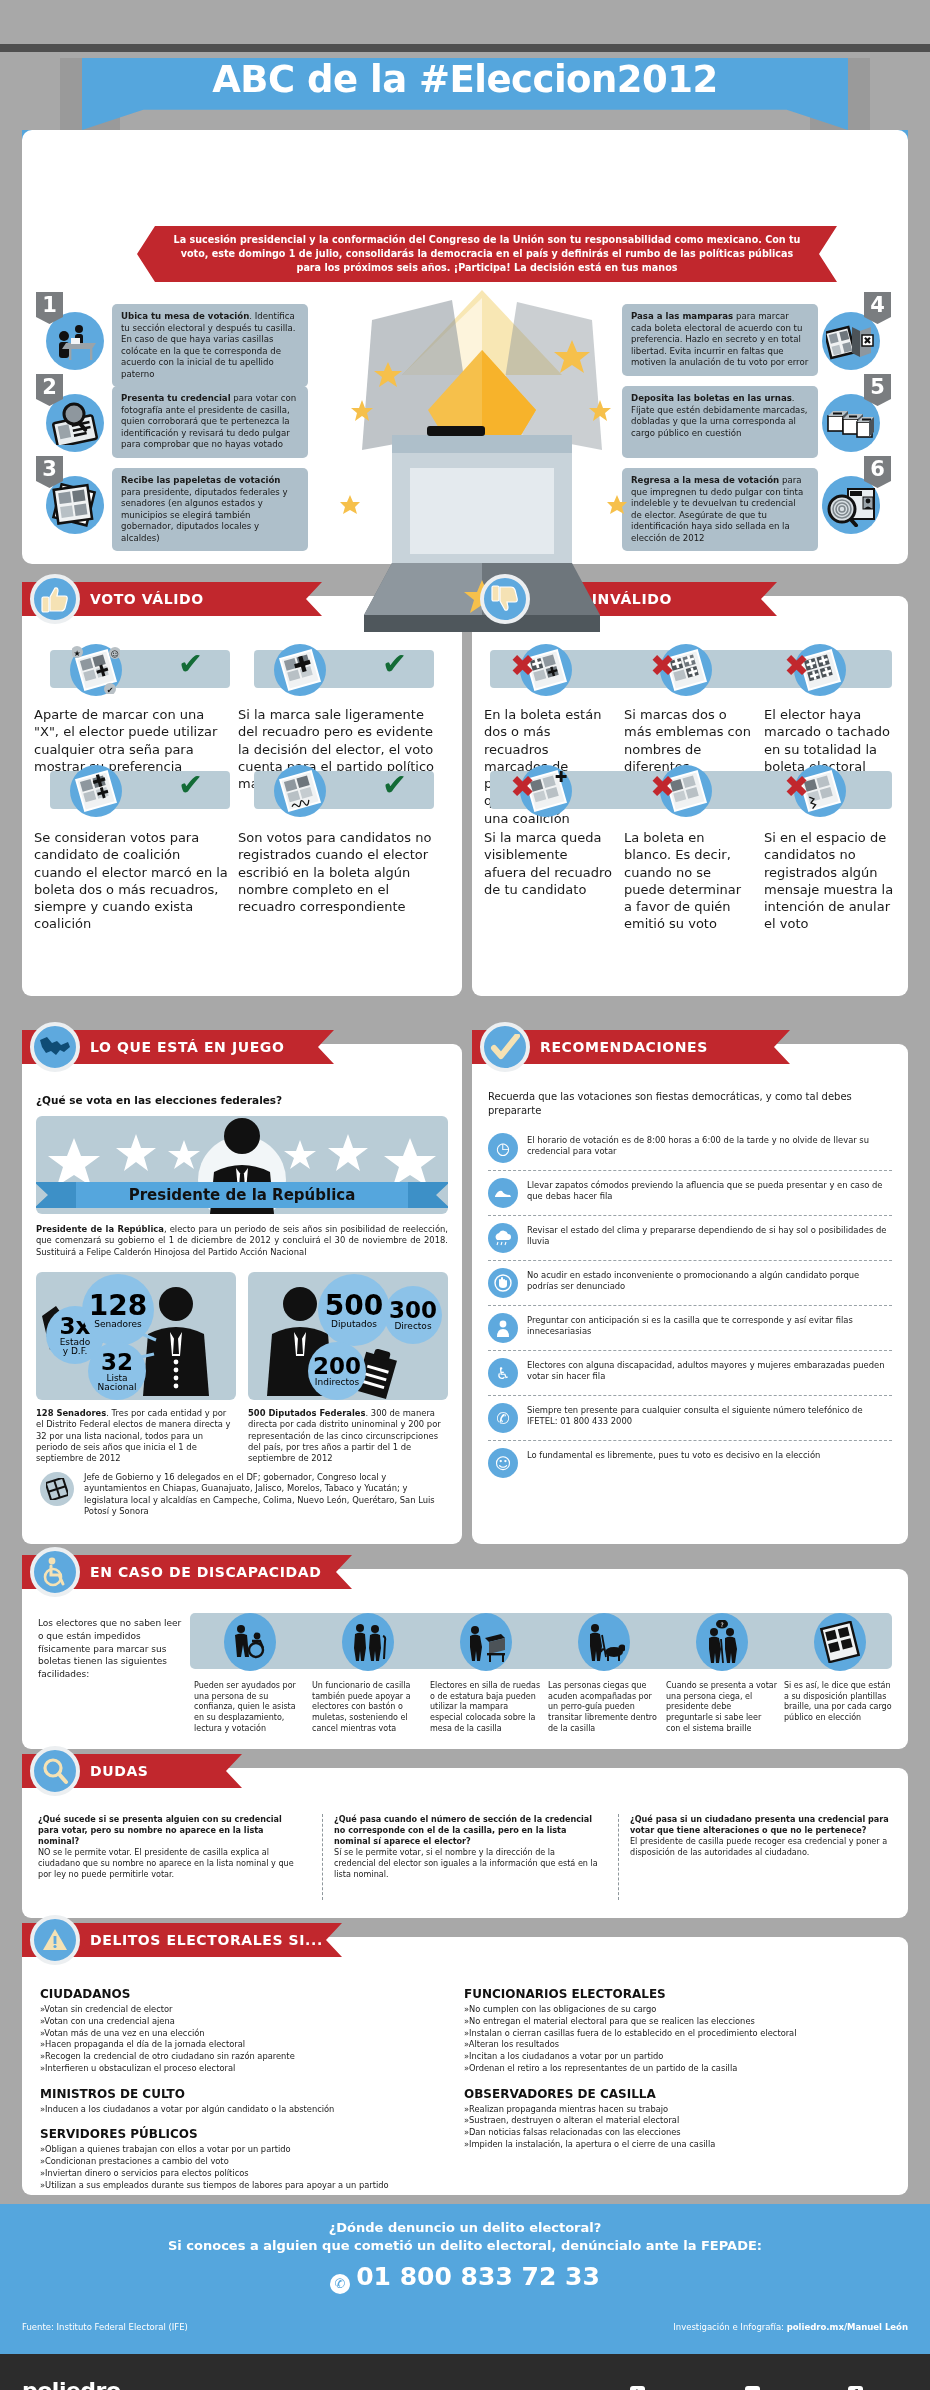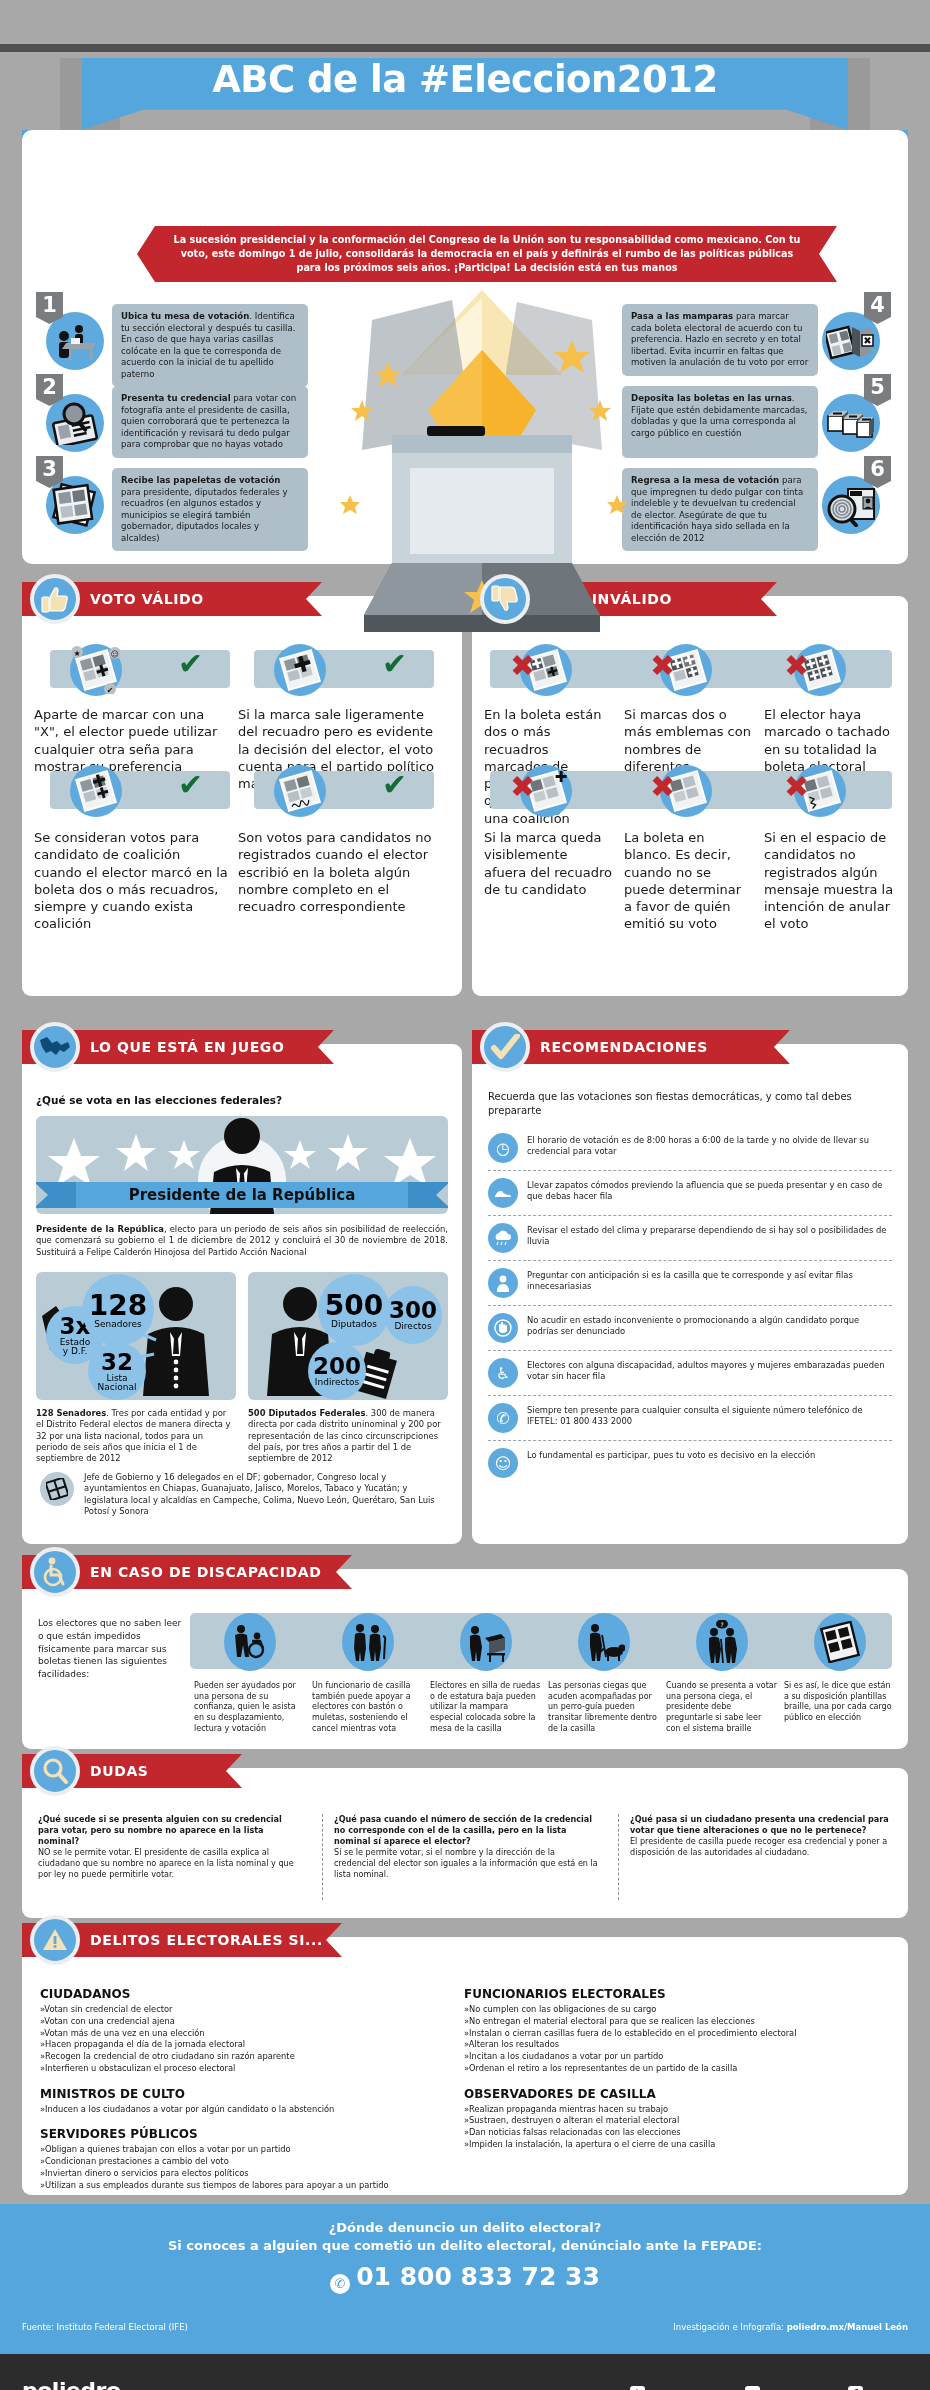--- a/index.html
+++ b/index.html
@@ -262,21 +262,21 @@
             <g transform="rotate(-8 24 23)">
               <rect x="5" y="5" width="34" height="34" fill="#f0f2f3" stroke="#111" stroke-width="2.5"></rect>
               <rect x="9" y="9" width="12" height="11" fill="#8e979e"></rect>
               <rect x="23" y="9" width="12" height="11" fill="#6e767c"></rect>
               <rect x="9" y="23" width="12" height="11" fill="#b8c0c5"></rect>
               <rect x="23" y="23" width="12" height="11" fill="#8e979e"></rect>
             </g>
           </svg>
       </div>
       <div class="bubble">
-        <b>Recibe las papeletas de votación</b><span> para presidente, diputados federales y recuadros (en algunos estados y municipios se elegirá también gobernador, diputados locales y alcaldes)</span>
+        <b>Recibe las papeletas de votación</b><span> para presidente, diputados federales y senadores (en algunos estados y municipios se elegirá también gobernador, diputados locales y alcaldes)</span>
       </div>
     </div>
 
     <div class="step right" style="left:600px; top:168px;">
       <div class="num">4</div>
       <div class="icon-circle">
         <svg width="50" height="44" viewBox="0 0 50 44">
             <g transform="rotate(-14 16 24)">
               <rect x="2" y="10" width="24" height="26" fill="#f0f2f3" stroke="#111" stroke-width="2.5"></rect>
               <rect x="5" y="13" width="8" height="9" fill="#8e979e"></rect>
@@ -691,47 +691,47 @@
                 <line x1="5" y1="12" x2="4" y2="15"></line>
                 <line x1="9" y1="12" x2="8" y2="15"></line>
                 <line x1="13" y1="12" x2="12" y2="15"></line>
               </g>
             </svg>
         </div>
         <div class="rec-txt">Revisar el estado del clima y prepararse dependiendo de si hay sol o posibilidades de lluvia</div>
       </div>
       <div class="rec-row">
         <div class="rec-ico">
+          <svg width="18" height="18" viewBox="0 0 18 18">
+              <circle cx="9" cy="9" r="8" fill="none" stroke="#fff" stroke-width="1.4"></circle>
+              <path d="M5 11 V6 a1 1 0 0 1 2 0 V4 a1 1 0 0 1 2 0 v2 a1 1 0 0 1 2 0 v1 a1 1 0 0 1 2 0 v4 q0 3 -4 3 q-4 0 -4 -3 Z" fill="#fff"></path>
+            </svg>
+        </div>
+        <div class="rec-txt">No acudir en estado inconveniente o promocionando a algún candidato porque podrías ser denunciado</div>
+      </div>
+      <div class="rec-row">
+        <div class="rec-ico">
           <svg width="14" height="17" viewBox="0 0 14 17">
               <circle cx="7" cy="4" r="3.4" fill="#fff"></circle>
               <path d="M1 17 q0 -8 6 -8 q6 0 6 8 Z" fill="#fff"></path>
             </svg>
         </div>
         <div class="rec-txt">Preguntar con anticipación si es la casilla que te corresponde y así evitar filas innecesariasias</div>
       </div>
       <div class="rec-row">
-        <div class="rec-ico">
-          <svg width="18" height="18" viewBox="0 0 18 18">
-              <circle cx="9" cy="9" r="8" fill="none" stroke="#fff" stroke-width="1.4"></circle>
-              <path d="M5 11 V6 a1 1 0 0 1 2 0 V4 a1 1 0 0 1 2 0 v2 a1 1 0 0 1 2 0 v1 a1 1 0 0 1 2 0 v4 q0 3 -4 3 q-4 0 -4 -3 Z" fill="#fff"></path>
-            </svg>
-        </div>
-        <div class="rec-txt">No acudir en estado inconveniente o promocionando a algún candidato porque podrías ser denunciado</div>
-      </div>
-      <div class="rec-row">
         <div class="rec-ico">♿</div>
         <div class="rec-txt">Electores con alguna discapacidad, adultos mayores y mujeres embarazadas pueden votar sin hacer fila</div>
       </div>
       <div class="rec-row">
         <div class="rec-ico">✆</div>
         <div class="rec-txt">Siempre ten presente para cualquier consulta el siguiente número telefónico de IFETEL: 01 800 433 2000</div>
       </div>
       <div class="rec-row">
         <div class="rec-ico">☺</div>
-        <div class="rec-txt">Lo fundamental es participar, pues tu voto es decisivo en la elección</div>
+        <div class="rec-txt">Lo fundamental es libremente, pues tu voto es decisivo en la elección</div>
       </div>
     </div>
   </div>
 
   <div class="dcard">
     <div class="sec-head" style="width:330px; top:-14px;">EN CASO DE DISCAPACIDAD</div>
     <div class="sec-badge" style="top:-22px;">
       <svg width="28" height="30" viewBox="0 0 28 30">
           <circle cx="11" cy="4" r="3.4" fill="#f5e2b4"></circle>
           <path d="M10 9 v9 h8 l4 9" stroke="#f5e2b4" stroke-width="3" fill="none" stroke-linecap="round"></path>

